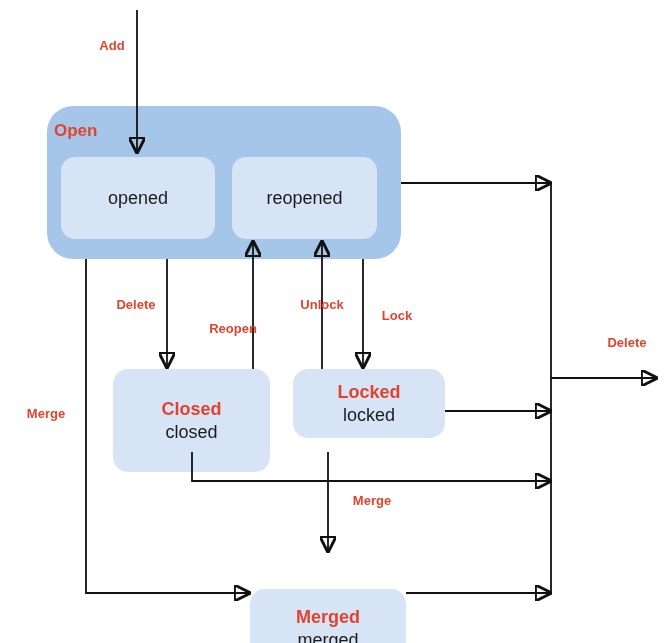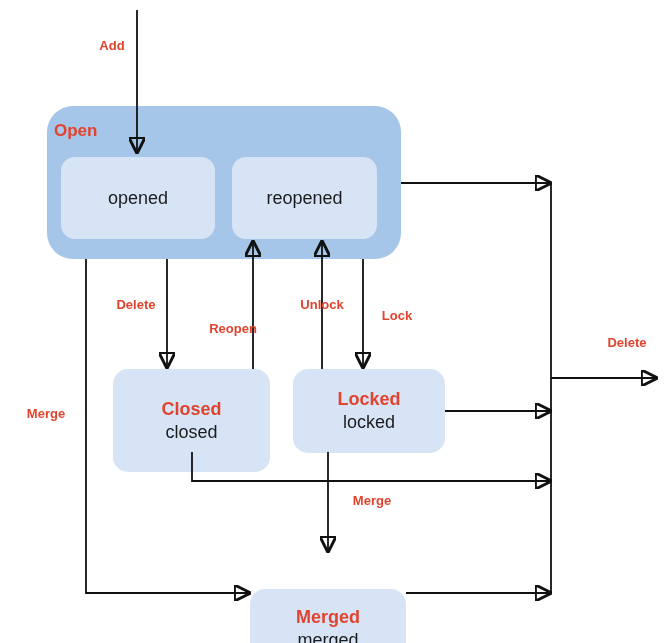--- a/index.html
+++ b/index.html
@@ -51,21 +51,21 @@
     color: var(--red, #e2432e);
   }
   .state-box .subtitle,
   .state-box .name-only {
     font-size: 18px;
     color: #1b1c1e;
   }
   .box-opened   { left: 61px;  top: 157px; width: 154px; height: 82px; border-radius: 14px; }
   .box-reopened { left: 232px; top: 157px; width: 145px; height: 82px; border-radius: 14px; }
   .box-closed   { left: 113px; top: 369px; width: 157px; height: 103px; }
-  .box-locked   { left: 293px; top: 369px; width: 152px; height: 84px; }
+  .box-locked   { left: 293px; top: 369px; width: 152px; height: 69px; }
   .box-merged   { left: 250px; top: 553px; width: 156px; height: 79px; margin-top: 36px; }
   
   .t-label {
     position: absolute;
     transform: translate(-50%, -50%);
     font-size: 13px;
     font-weight: 700;
     color: var(--red, #e2432e);
     white-space: nowrap;
     z-index: 4;

